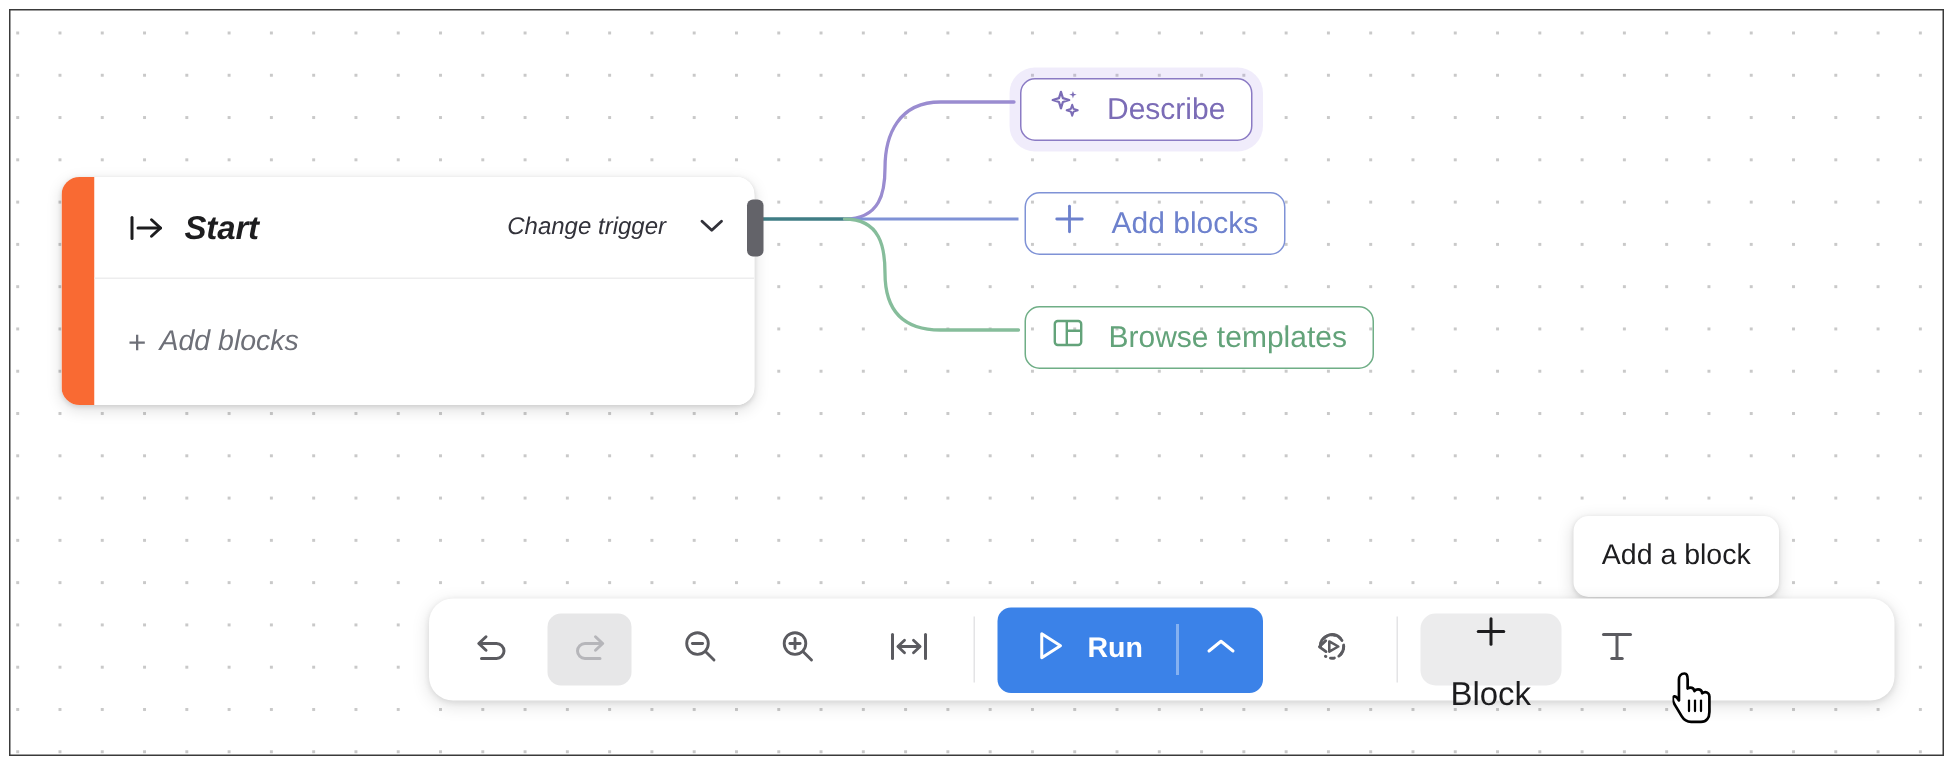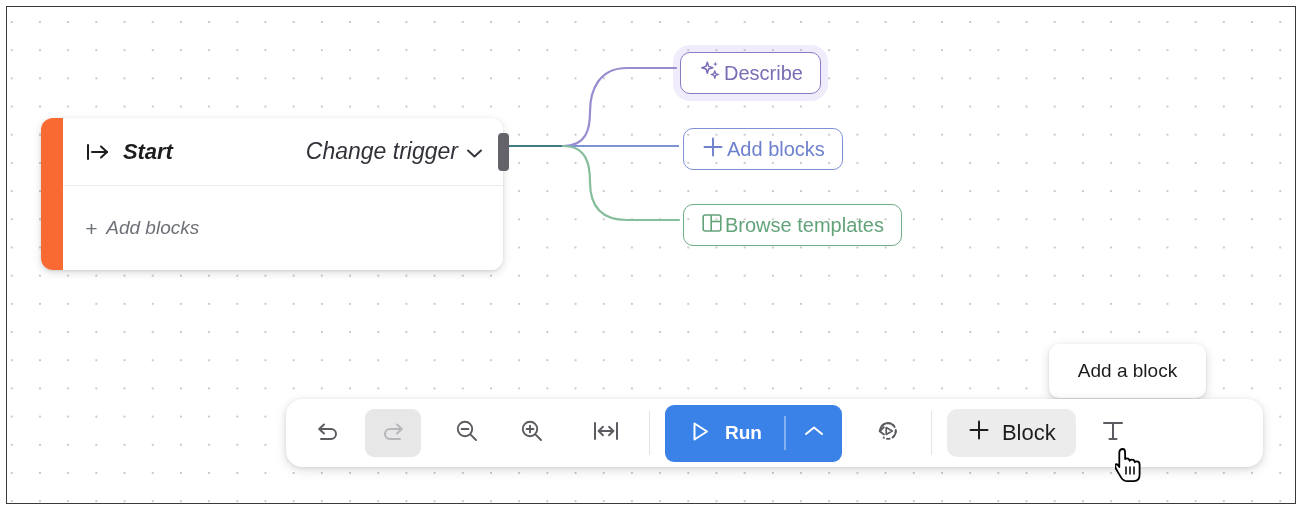--- a/index.html
+++ b/index.html
@@ -86,22 +86,22 @@
   .start-title {
     font-size: 22px;
     font-weight: bold;
     color: #1d1d1f;
     letter-spacing: -0.1px;
   }
   .change-trigger {
     margin-left: auto;
     display: flex;
     align-items: center;
-    gap: 8px;
-    font-size: 23px;
+    gap: 22px;
+    font-size: 16px;
     color: #32323a;
     cursor: pointer;
   }
   .start-footer {
     flex: 1 1 auto;
     display: flex;
     align-items: center;
     padding: 0 22px;
   }
   .add-input {
@@ -127,21 +127,21 @@
     height: 38px;
     border-radius: 4px;
     background: #636369;
   }
 
   
   .chip {
     position: absolute;
     display: flex;
     align-items: center;
-    gap: 2px;
+    gap: 16px;
     box-sizing: border-box;
     border-radius: 10px;
     background: transparent;
     cursor: pointer;
     font-size: 20px;
     padding: 0 17px;
     height: 42px;
     white-space: nowrap;
   }
   .chip-describe {
@@ -163,21 +163,21 @@
     top: 197px;
     border: 1.6px solid #6fae86;
     color: #63a37a;
   }
 
   
   .tooltip {
     position: absolute;
     left: 1042px;
     top: 337px;
-    width: 157px;
+    width: 137px;
     height: 54px;
     border-radius: 10px;
     background: #ffffff;
     box-shadow: 0 3px 11px rgba(0,0,0,0.14), 0 1px 3px rgba(0,0,0,0.10);
     display: flex;
     align-items: center;
     justify-content: center;
     font-size: 19px;
     color: #1d1d1f;
   }
@@ -255,20 +255,21 @@
     display: flex;
     align-items: center;
     gap: 11px;
     height: 48px;
     padding: 0 20px;
     border-radius: 10px;
     background: #ececed;
     cursor: pointer;
     font-size: 22px;
     color: #1d1d1f;
+    flex-direction: column;
   }
 
   
   .cursor {
     position: absolute;
     left: 1108px;
     top: 440px;
     width: 34px;
     height: 42px;
     pointer-events: none;

